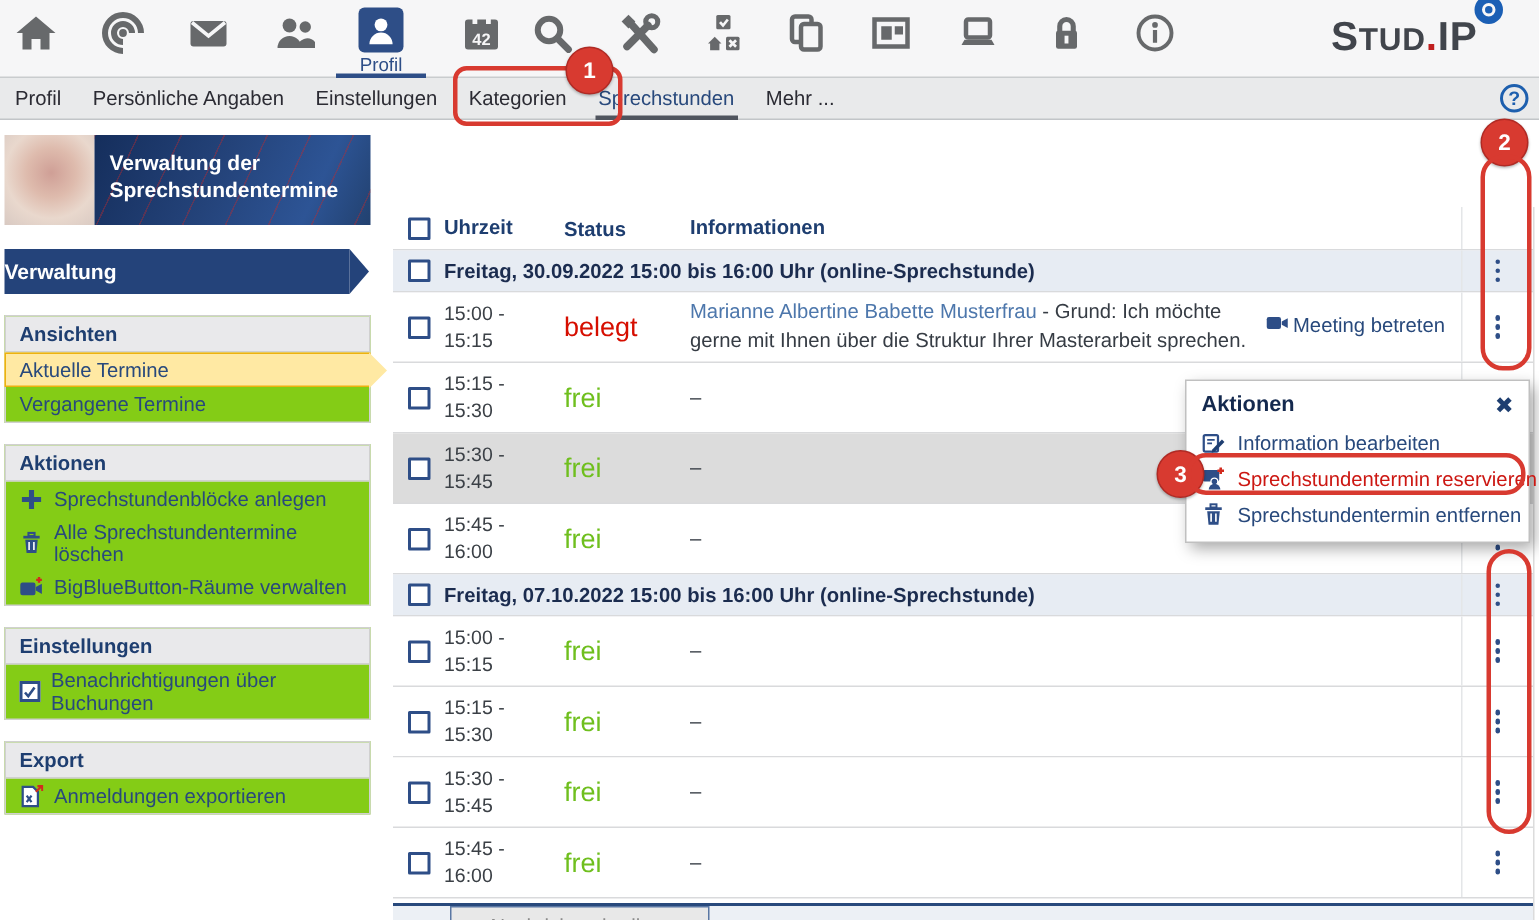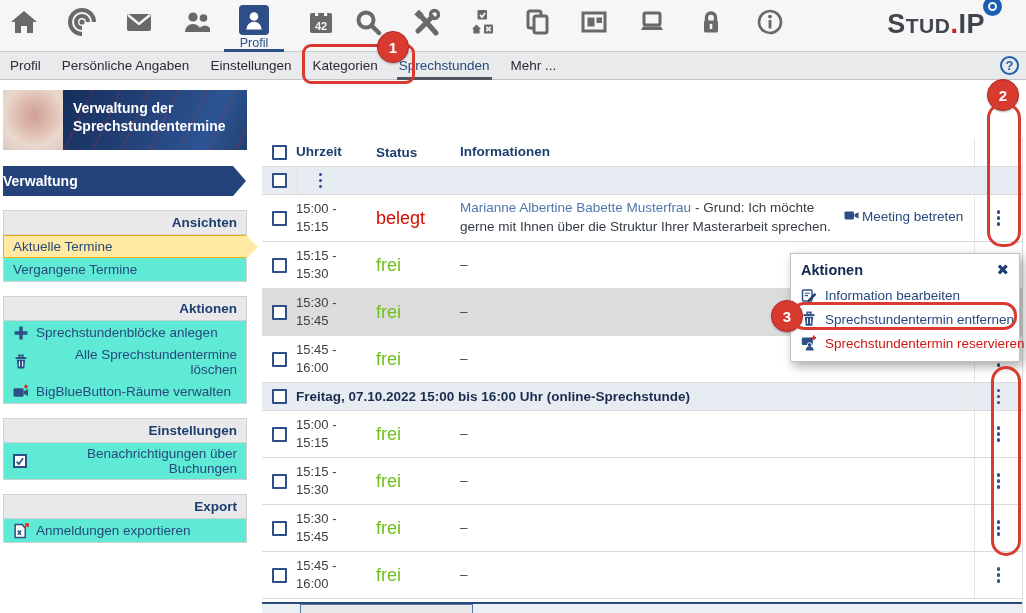--- a/index.html
+++ b/index.html
@@ -42,21 +42,21 @@
   #avatar { width:60px; height:60px; flex:0 0 60px;
     background:radial-gradient(circle at 52% 42%, #cf9f96 0%, #debbad 35%, #e9d8cd 65%, #d8c9c2 100%); }
   #sb-title { flex:1; background:
       repeating-linear-gradient(115deg, rgba(200,40,40,.35) 0 1px, transparent 1px 26px),
       linear-gradient(115deg,#152e5c 0%,#24437a 45%,#2d5495 78%,#22416f 100%);
     color:#fff; font-weight:bold; font-size:14px; line-height:1.3; padding:9px 10px; }
   #nav-banner { position:relative; margin-top:16px; width:230px; height:30px; background:#24437a;
     color:#fff; font-weight:bold; font-size:14px; line-height:30px; }
   #nav-banner::after { content:""; position:absolute; right:-13px; top:0;
     border-top:15px solid transparent; border-bottom:15px solid transparent; border-left:13px solid #24437a; }
-  .widget { margin-top:14px; border:1px solid #d0d0d0; background:#5eead4;text-align:right; }
+  .widget { margin-top:14px; border:1px solid #d0d0d0; background:#84cc16; }
   .widget-header { background:#e9e9eb; border-bottom:1px solid #d0d0d0; color:#1e3e70;
     font-weight:bold; padding:4px 9px; }
   .widget-item { display:flex; align-items:center; gap:7px; padding:3px 9px; color:#28497c; min-height:23px; }
   .widget-item.link { cursor:pointer; }
   .widget-item.selected { position:relative; background:#ffe9a3; border:1px solid #edb10f;
     margin:0 -1px; color:#28497c; }
   .widget-item.selected::after { content:""; position:absolute; right:-12px; top:50%; margin-top:-12px;
     border-top:12px solid transparent; border-bottom:12px solid transparent; border-left:12px solid #ffe9a3; }
   .s-icon { width:16px; height:16px; flex:0 0 16px; display:inline-flex; }
   .cb-small { width:14px; height:14px; border:2px solid #2e4e87; background:#fff; flex:0 0 14px;
@@ -294,20 +294,21 @@
     <div class="c-status th">Status</div>
     <div class="c-info th">Informationen</div>
     <div class="c-meet"></div>
     <div class="c-act"></div>
   </div>
 
   <div class="trow group">
     <div class="c-check">
         <span class="cb"></span>
       </div>
+    <div class="g-title">Freitag, 30.09.2022 15:00 bis 16:00 Uhr (online-Sprechstunde)</div>
     <div class="c-act">
         <span class="kebab">
           <i></i>
           <i></i>
           <i></i>
         </span>
       </div>
   </div>
 
   <div class="trow data">
@@ -482,38 +483,38 @@
     <span id="popup-close">✖</span>
   </div>
   <div class="popup-item">
     <span class="p-icon"><svg viewBox="0 0 16 16">
           <rect x="1.5" y="3" width="9.5" height="11" rx="1" fill="#fff" stroke="#2e4e87" stroke-width="1.5"></rect>
           <path d="M3.8 6.2 h5 M3.8 8.6 h3.2" stroke="#2e4e87" stroke-width="1.1"></path>
           <path d="M7.2 12.6 L13.6 6 L15.3 7.7 L8.9 14.2 L6.8 14.8 Z" fill="#1e3e70"></path>
         </svg></span>
     <span>Information bearbeiten</span>
   </div>
+  <div class="popup-item danger-hl">
+    <span class="p-icon"><svg viewBox="0 0 16 16">
+          <rect x="0.8" y="2.4" width="11" height="7.6" rx="1.3" fill="#2e4e87"></rect>
+          <path d="M12.8 0.6 v4.4 M10.6 2.8 h4.4" stroke="#d22b1f" stroke-width="1.7"></path>
+          <circle cx="8.6" cy="10" r="2.3" fill="#2e4e87" stroke="#fff" stroke-width="0.9"></circle>
+          <path d="M4.8 15.4 a3.9 3.9 0 0 1 7.8 0 Z" fill="#2e4e87"></path>
+        </svg></span>
+    <span>Sprechstundentermin reservieren</span>
+  </div>
   <div class="popup-item">
     <span class="p-icon"><svg viewBox="0 0 16 16">
           <rect x="6" y="1.2" width="4" height="2.1" fill="none" stroke="#2e4e87" stroke-width="1.3"></rect>
           <rect x="2.5" y="3.2" width="11" height="1.8" fill="#2e4e87"></rect>
           <path d="M3.8 5.8 h8.4 l-0.9 9 h-6.6 Z" fill="#2e4e87"></path>
           <path d="M6.4 7.3 v5.5 M9.6 7.3 v5.5" stroke="#fff" stroke-width="1.1"></path>
         </svg></span>
     <span>Sprechstundentermin entfernen</span>
   </div>
-  <div class="popup-item danger-hl">
-    <span class="p-icon"><svg viewBox="0 0 16 16">
-          <rect x="0.8" y="2.4" width="11" height="7.6" rx="1.3" fill="#2e4e87"></rect>
-          <path d="M12.8 0.6 v4.4 M10.6 2.8 h4.4" stroke="#d22b1f" stroke-width="1.7"></path>
-          <circle cx="8.6" cy="10" r="2.3" fill="#2e4e87" stroke="#fff" stroke-width="0.9"></circle>
-          <path d="M4.8 15.4 a3.9 3.9 0 0 1 7.8 0 Z" fill="#2e4e87"></path>
-        </svg></span>
-    <span>Sprechstundentermin reservieren</span>
-  </div>
 </div>
 
 <div class="ann-outline" id="out1"></div>
 <div class="ann-circle" id="ann1">1</div>
 <div class="ann-circle" id="ann2">2</div>
 <div class="ann-outline" id="out2a"></div>
 <div class="ann-outline" id="out2b"></div>
 <div class="ann-circle" id="ann3">3</div>
 <div class="ann-outline" id="out3"></div>
 

